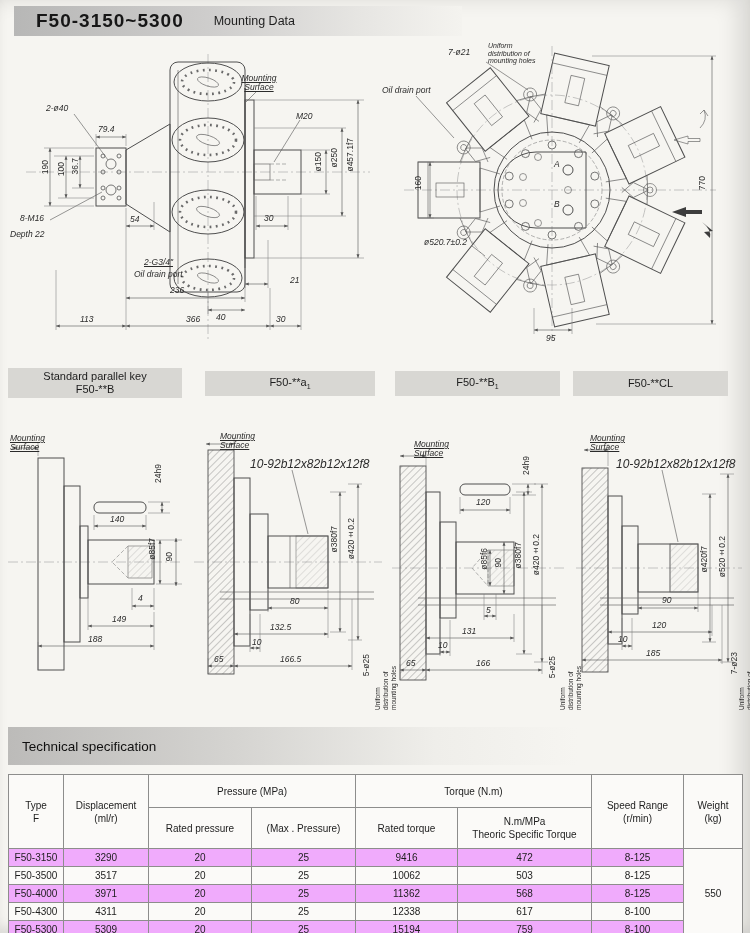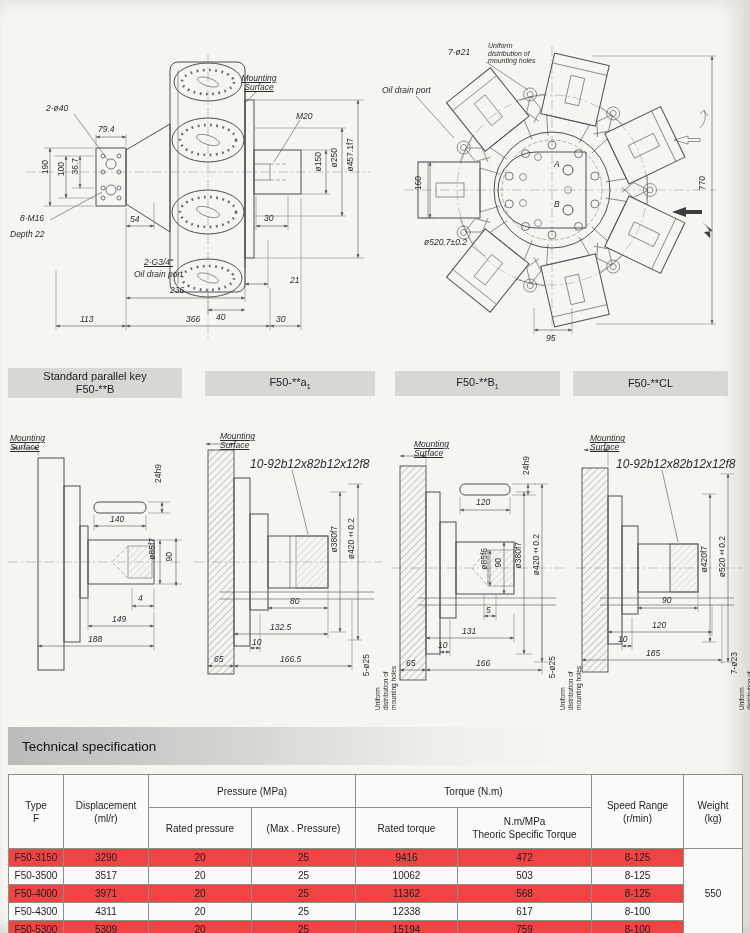--- a/index.html
+++ b/index.html
@@ -43,39 +43,43 @@
   svg .hatchfill{fill:url(#hatch);stroke:#4f4f4f;stroke-width:0.9;}
   svg .bolts{fill:none;stroke:#6a6a6a;stroke-width:2.6;stroke-dasharray:1.8 4.4;}
   
   table.spec{position:absolute;left:8px;top:774px;width:734px;border-collapse:collapse;
       font-size:10px;color:#1d1d1d;table-layout:fixed;}
   table.spec th,table.spec td{border:1px solid #8d8d8c;text-align:center;font-weight:normal;
       padding:0;line-height:1.3;background:#fbfaf8;}
   table.spec tr.h1 th{height:32px;}
   table.spec tr.h2 th{height:40px;}
   table.spec td{height:17px;}
-  table.spec .shade td{background:#ef4444;}
+  table.spec .shade td{background:#f0abfc;}
   table.spec td.weightcell{background:#fbfaf8;font-size:10px;}
 </style>
 </head>
 <body>
 
 <div class="page">
 
   <svg width="0" height="0" style="position:absolute" aria-hidden="true">
     <defs>
       <pattern id="hatch" patternUnits="userSpaceOnUse" width="5" height="5" patternTransform="rotate(45)">
         <line x1="0" y1="0" x2="0" y2="5" stroke="#6b6b6b" stroke-width="0.7"></line>
       </pattern>
       <marker id="ar" viewBox="0 0 10 10" refX="9" refY="5" markerWidth="7" markerHeight="7" orient="auto-start-reverse">
         <path d="M0,1.5 L9,5 L0,8.5 z" fill="#555"></path>
       </marker>
     </defs>
   </svg>
 
+  <div class="hbar">
+    <span class="model">F50-3150~5300</span>
+    <span class="sub">Mounting Data</span>
+  </div>
 
   <div class="dwrap" style="left:8px;top:40px;width:375px;height:322px">
     <svg class="draw" style="left:0;top:0" width="375" height="322">
       <line class="cl" x1="18" y1="132" x2="362" y2="132"></line>
       <line class="cl" x1="200" y1="14" x2="200" y2="302"></line>
 
       <rect class="main" x="88" y="108" width="30" height="58"></rect>
       <circle class="dot" cx="95" cy="116" r="2"></circle>
         <circle class="dot" cx="111" cy="116" r="2"></circle>
       <circle class="dot" cx="95" cy="132" r="2"></circle>

